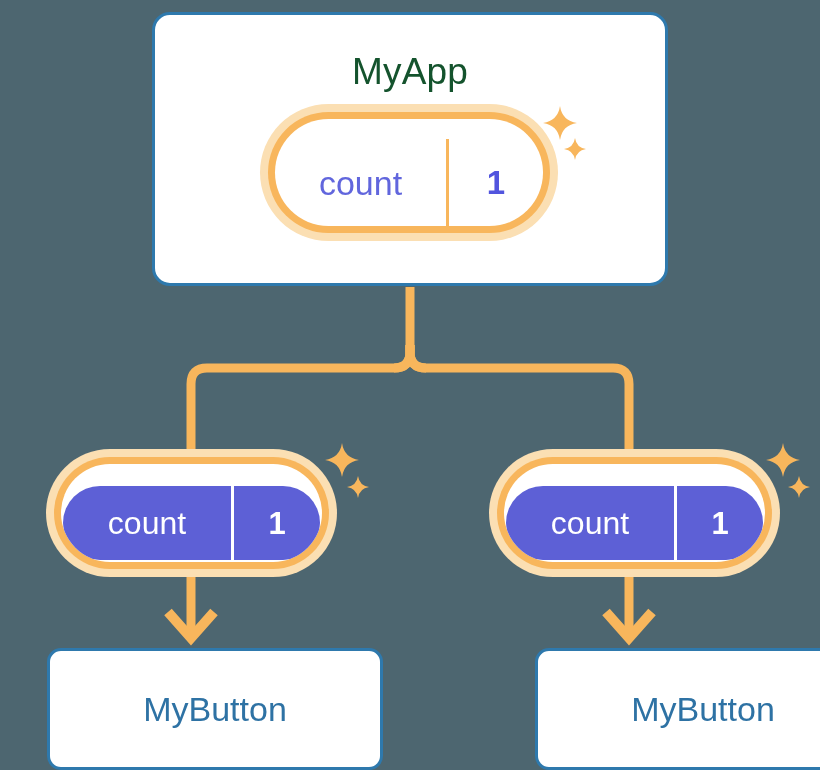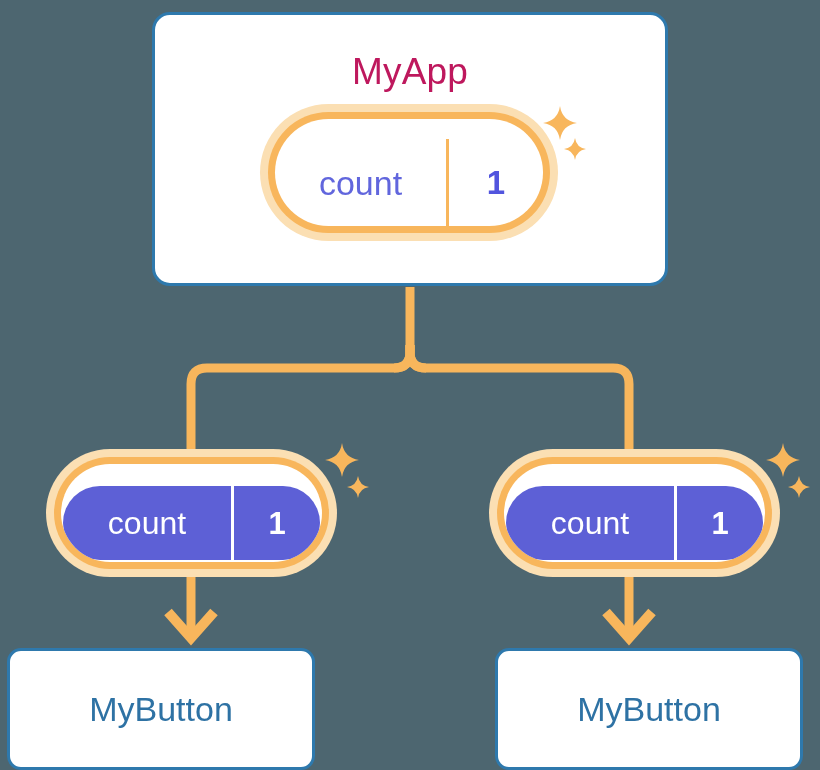--- a/index.html
+++ b/index.html
@@ -45,34 +45,35 @@
     width: 516px;
     height: 274px;
     border-radius: 18px;
   }
   .card-title {
     position: absolute;
     left: 0;
     right: 0;
     top: 38px;
     text-align: center;
-    color: #be185d;
+    color: #14532d;
     font-size: 37px;
     font-weight: 500;
     letter-spacing: .2px;
     line-height: 1;
   }
 
   .card-button {
-    width: 308px;
+    width: 336px;
     height: 122px;
     border-radius: 14px;
     display: flex;
     align-items: center;
     justify-content: center;
+    margin-left: 40px;
   }
   .card-button-left  { left: 7px;   top: 648px; }
   .card-button-right { left: 495px; top: 648px; }
   .btn-label {
     color: #2e72a4;
     font-size: 34px;
     font-weight: 500;
     line-height: 1;
   }
 

